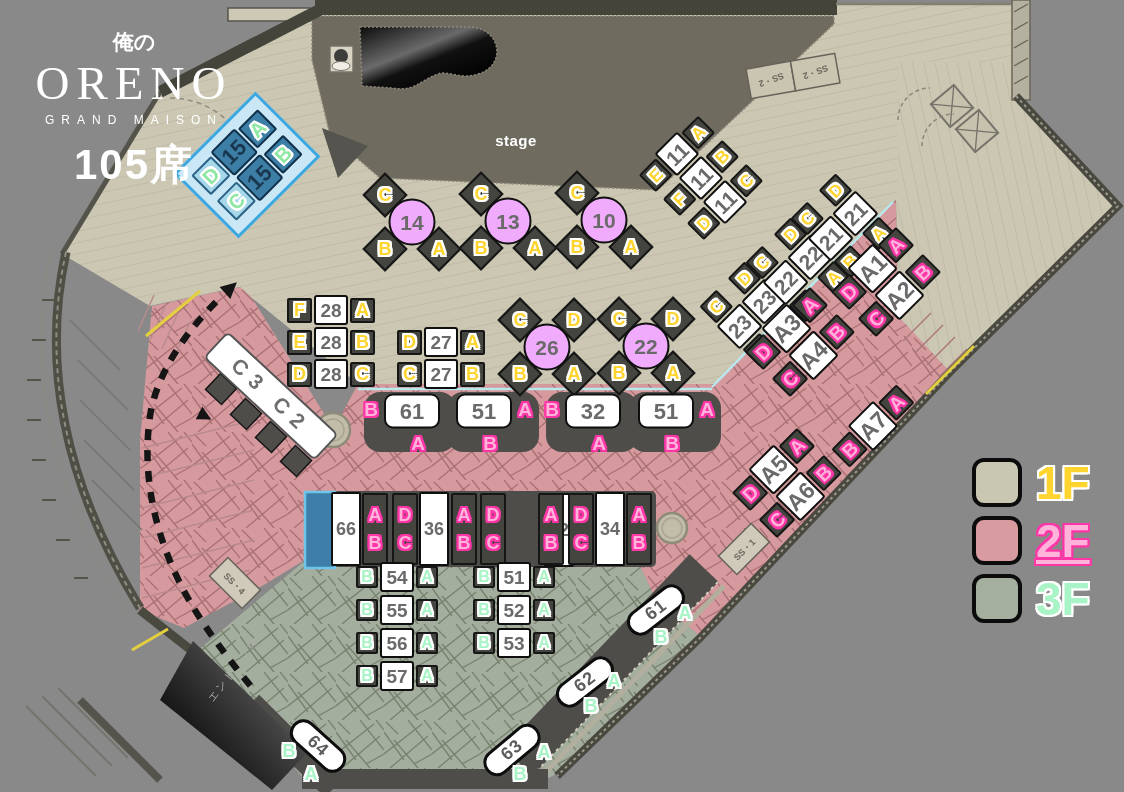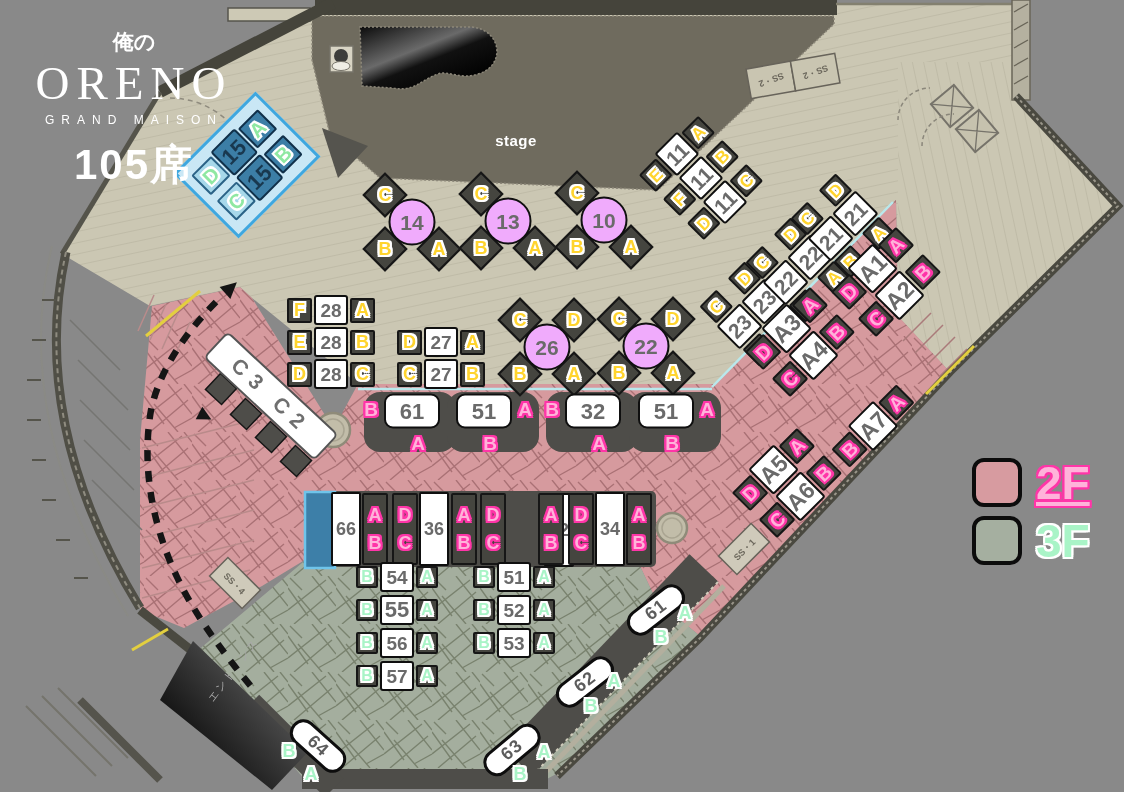--- a/index.html
+++ b/index.html
@@ -576,21 +576,21 @@
           <div class="seat" style="width: 22px; height: 22px;">
             <div class="lt" style="font-size: 16px;">A</div>
           </div>
         </div>
       </div>
       <div class="grp f3 k-rowtable" style="left: 397px; top: 610px; --r: 0deg;">
         <div class="row">
           <div class="seat" style="width: 22px; height: 22px;">
             <div class="lt" style="font-size: 16px;">B</div>
           </div>
-          <div class="num" style="width: 34px; height: 30px; font-size: 22px;">55</div>
+          <div class="num" style="width: 34px; height: 30px; font-size: 19px;">55</div>
           <div class="seat" style="width: 22px; height: 22px;">
             <div class="lt" style="font-size: 16px;">A</div>
           </div>
         </div>
       </div>
       <div class="grp f3 k-rowtable" style="left: 397px; top: 643px; --r: 0deg;">
         <div class="row">
           <div class="seat" style="width: 22px; height: 22px;">
             <div class="lt" style="font-size: 16px;">B</div>
           </div>
@@ -670,20 +670,24 @@
     </div>
 
 <div class="logo">
   <div class="logo-kanji">俺の</div>
   <div class="logo-name">ORENO</div>
   <div class="logo-sub">GRAND MAISON</div>
   <div class="logo-seats">105席</div>
 </div>
 
 <div class="legend">
+  <div class="lg-row">
+    <div class="lg-sw" style="background: rgb(201, 198, 177);"></div>
+    <div class="lg-lb" style="color: rgb(255, 212, 46); text-shadow: rgb(255, 255, 255) -2px -2px 0px, rgb(255, 255, 255) 2px -2px 0px, rgb(255, 255, 255) -2px 2px 0px, rgb(255, 255, 255) 2px 2px 0px, rgb(255, 255, 255) 0px -2px 0px, rgb(255, 255, 255) 0px 2px 0px, rgb(255, 255, 255) -2px 0px 0px, rgb(255, 255, 255) 2px 0px 0px;">1F</div>
+  </div>
   <div class="lg-row">
     <div class="lg-sw" style="background: rgb(215, 155, 160);"></div>
     <div class="lg-lb" style="color: rgb(255, 179, 218); text-shadow: rgb(255, 53, 168) -2px -2px 0px, rgb(255, 53, 168) 2px -2px 0px, rgb(255, 53, 168) -2px 2px 0px, rgb(255, 53, 168) 2px 2px 0px, rgb(255, 53, 168) 0px -2px 0px, rgb(255, 53, 168) 0px 2px 0px, rgb(255, 53, 168) -2px 0px 0px, rgb(255, 53, 168) 2px 0px 0px; text-decoration: underline;">2F</div>
   </div>
   <div class="lg-row">
     <div class="lg-sw" style="background: rgb(165, 175, 160);"></div>
     <div class="lg-lb" style="color: rgb(169, 244, 199); text-shadow: rgb(255, 255, 255) -2px -2px 0px, rgb(255, 255, 255) 2px -2px 0px, rgb(255, 255, 255) -2px 2px 0px, rgb(255, 255, 255) 2px 2px 0px, rgb(255, 255, 255) 0px -2px 0px, rgb(255, 255, 255) 0px 2px 0px, rgb(255, 255, 255) -2px 0px 0px, rgb(255, 255, 255) 2px 0px 0px;">3F</div>
   </div>
 </div>
 

